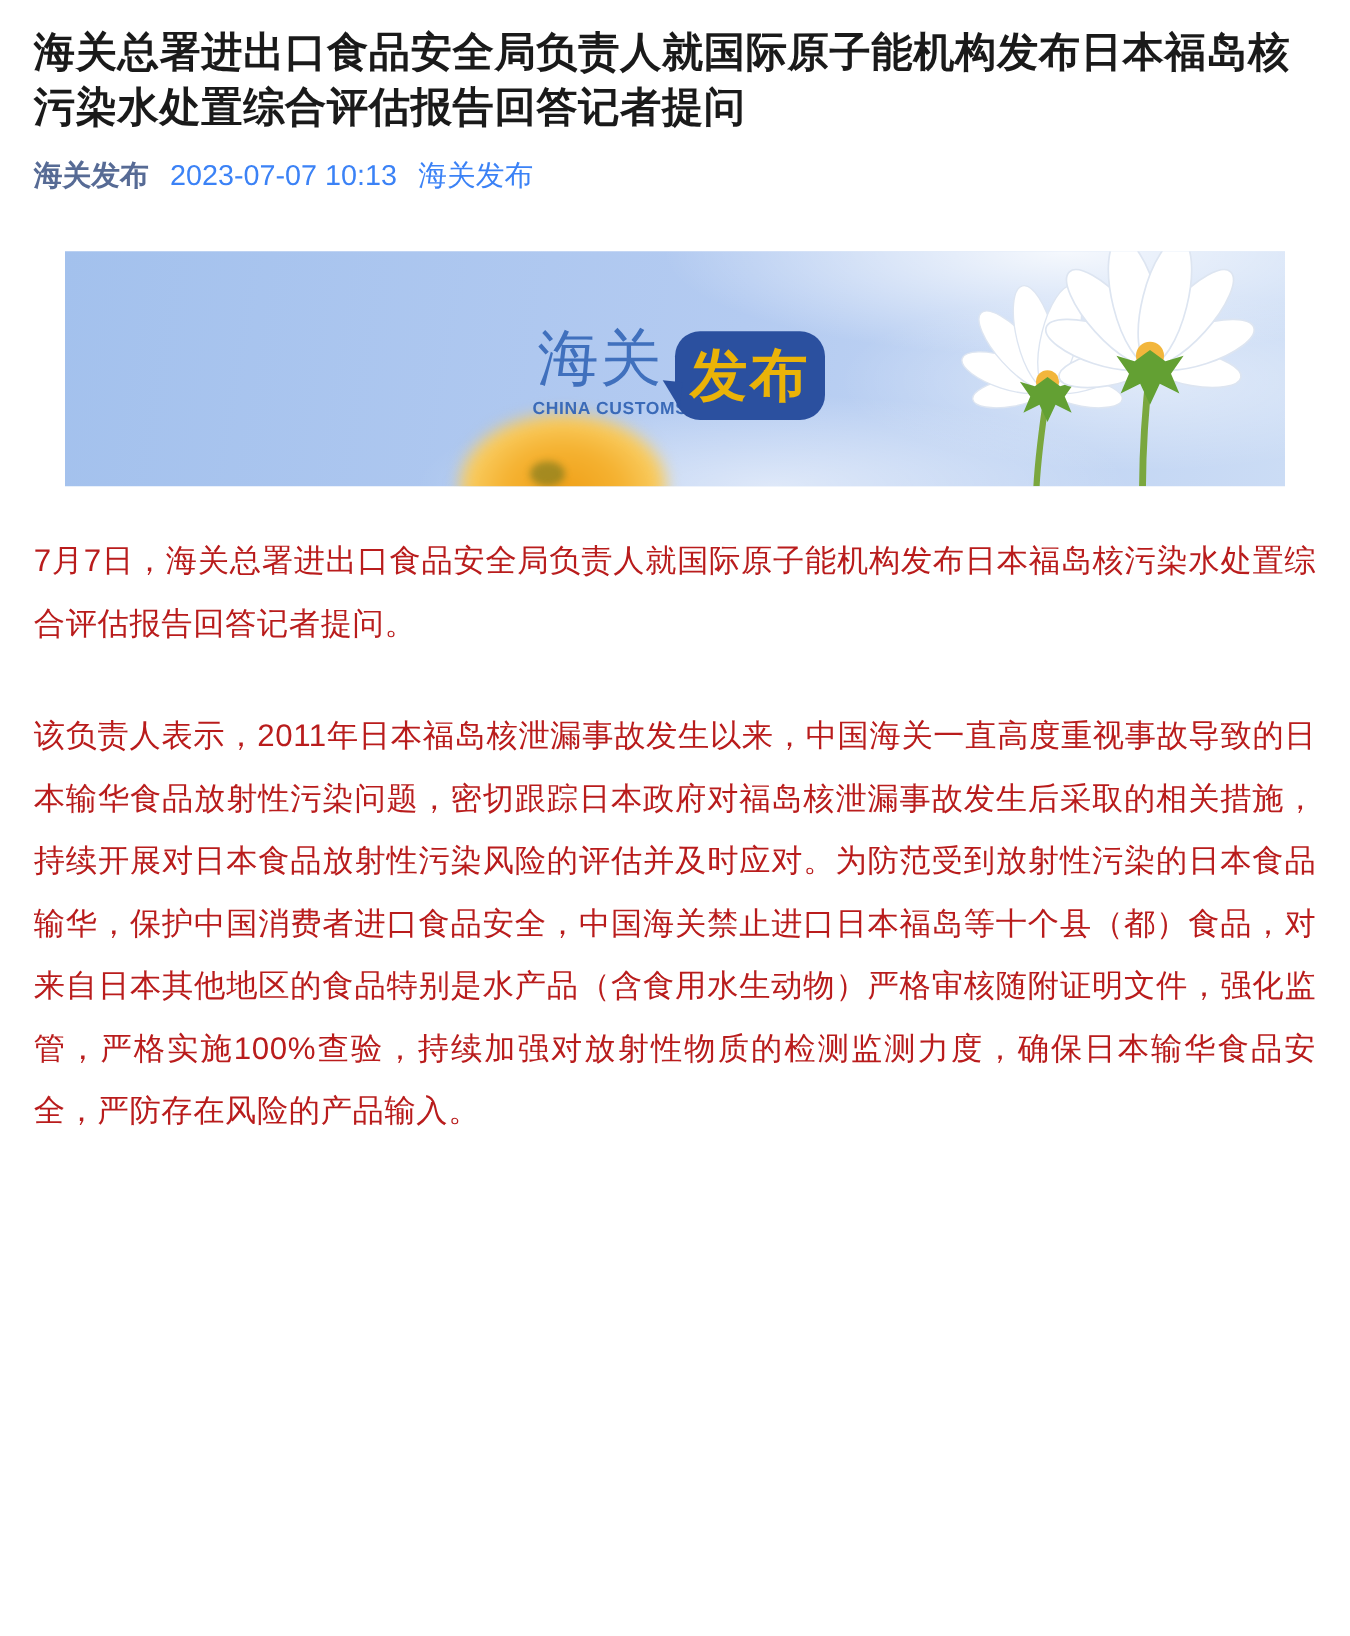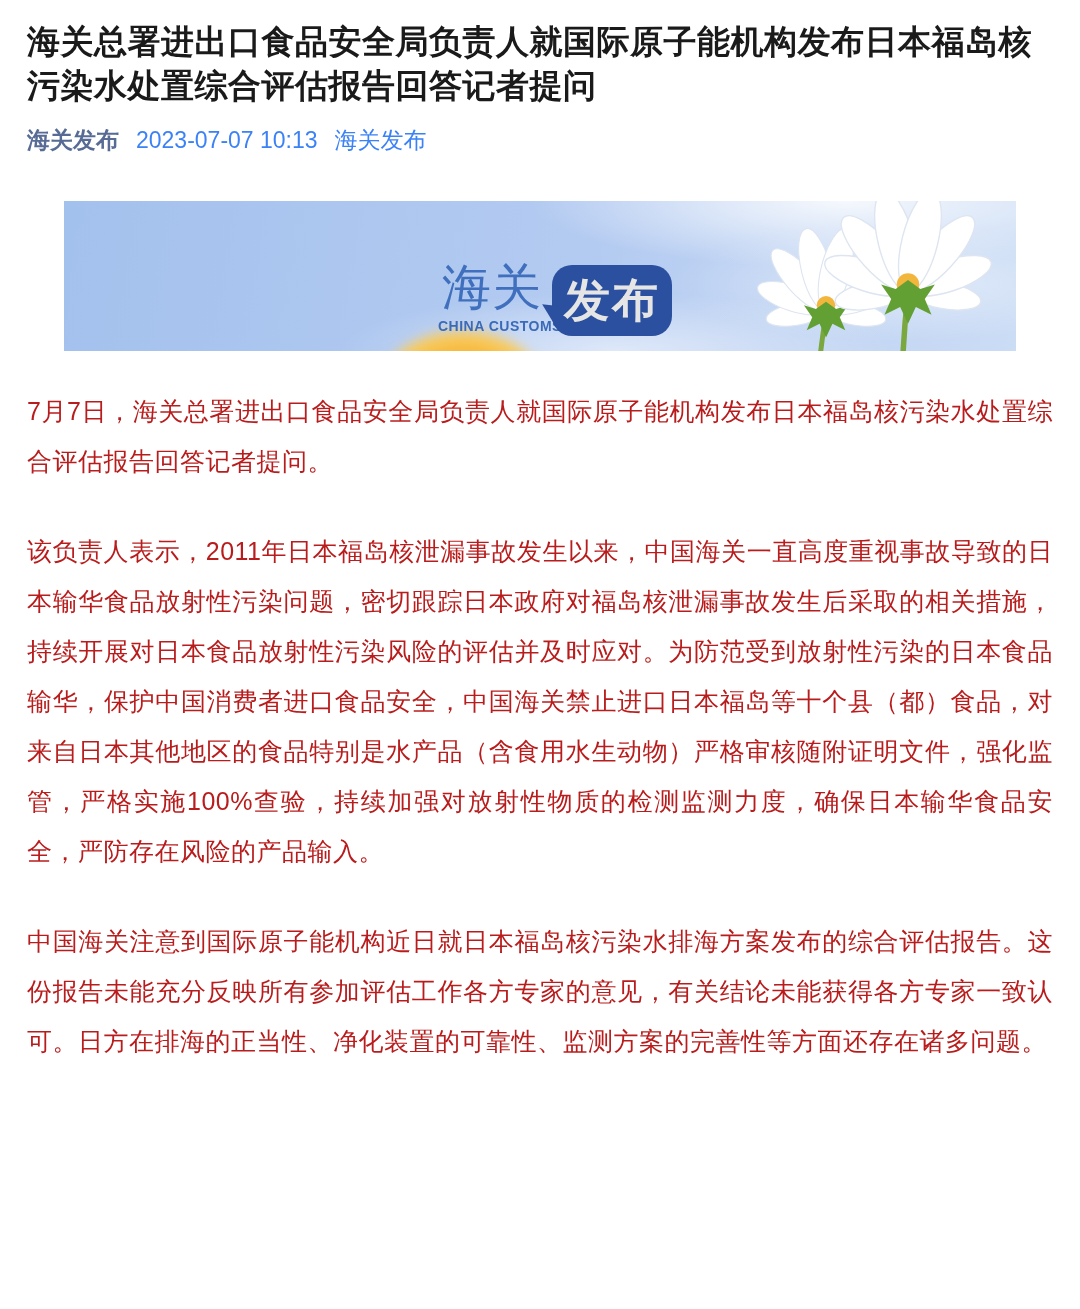--- a/index.html
+++ b/index.html
@@ -41,22 +41,22 @@
     cursor: pointer;
     text-decoration: none;
   }
   .meta {
     color: #3b82f6;
     font-weight: 400;
   }
   
   .banner {
     position: relative;
-    margin: 46px 37px 0;
-    height: 150px;
+    margin: 46px 25px 0;
+    height: 188px;
     overflow: hidden;
     background:
       radial-gradient(55% 75% at 82% 0%, rgba(255,255,255,0.85), rgba(255,255,255,0) 60%),
       radial-gradient(45% 60% at 58% 100%, rgba(255,255,255,0.55), rgba(255,255,255,0) 65%),
       radial-gradient(35% 55% at 88% 55%, rgba(255,255,255,0.45), rgba(255,255,255,0) 70%),
       linear-gradient(100deg, #a3c1ed 0%, #b4cbf1 55%, #cbdcf5 100%);
     cursor: pointer;
   }
   .logo-cn {
     position: absolute;
@@ -97,21 +97,21 @@
     width: 0;
     height: 0;
     border-style: solid;
     border-width: 0 16px 21px 0;
     border-color: transparent #2b509f transparent transparent;
     transform: rotate(6deg);
   }
   .badge-text {
     font-size: 46px;
     font-weight: 700;
-    color: #e5e5e5;
+    color: #eab308;
     letter-spacing: 2px;
   }
   .flowers-svg {
     position: absolute;
     right: 0;
     top: 0;
     width: 340px;
     height: 188px;
   }
   .orange-flower {
@@ -196,16 +196,15 @@
     <div class="logo-cn">海关</div>
     <div class="logo-en">CHINA CUSTOMS</div>
     <div class="badge">
       <span class="badge-text">发布</span>
     </div>
   </div>
 
   <div class="content">
     <p>7月7日，海关总署进出口食品安全局负责人就国际原子能机构发布日本福岛核污染水处置综合评估报告回答记者提问。</p>
     <p>该负责人表示，2011年日本福岛核泄漏事故发生以来，中国海关一直高度重视事故导致的日本输华食品放射性污染问题，密切跟踪日本政府对福岛核泄漏事故发生后采取的相关措施，持续开展对日本食品放射性污染风险的评估并及时应对。为防范受到放射性污染的日本食品输华，保护中国消费者进口食品安全，中国海关禁止进口日本福岛等十个县（都）食品，对来自日本其他地区的食品特别是水产品（含食用水生动物）严格审核随附证明文件，强化监管，严格实施100%查验，持续加强对放射性物质的检测监测力度，确保日本输华食品安全，严防存在风险的产品输入。</p>
-    <p>中国海关注意到国际原子能机构近日就日本福岛核污染水排海方案发布的综合评估报告。这份报告未能充分反映所有参加评估工作各方专家的意见，有关结论未能获得各方专家一致认可。日方在排海的正当性、净化装置的可靠性、监测方案的完善性等方面还存在诸多问题。</p>
   </div>
 
 </div>
 
 </body></html>

